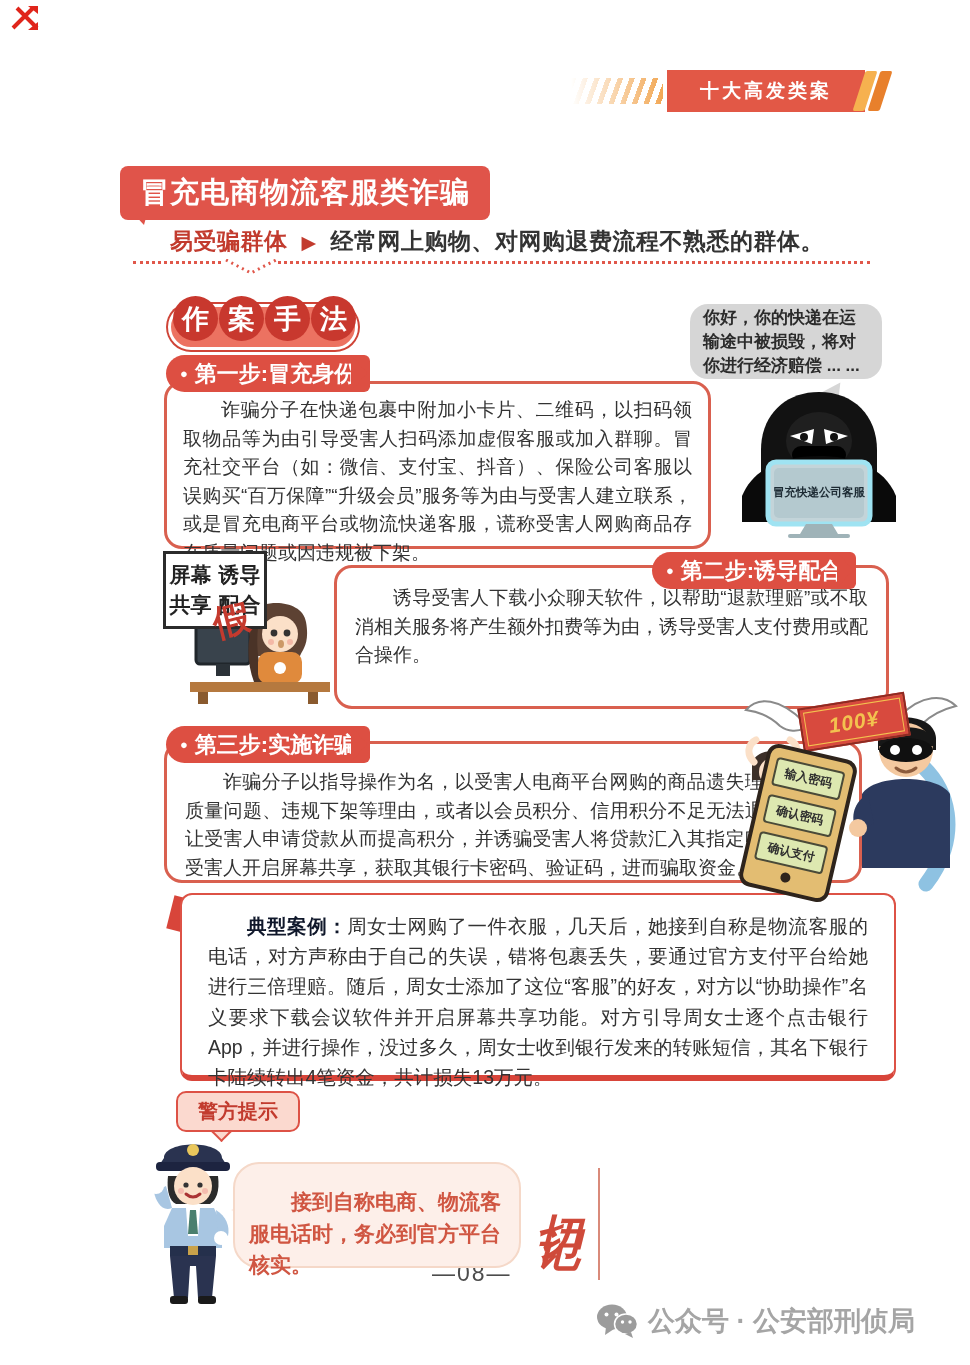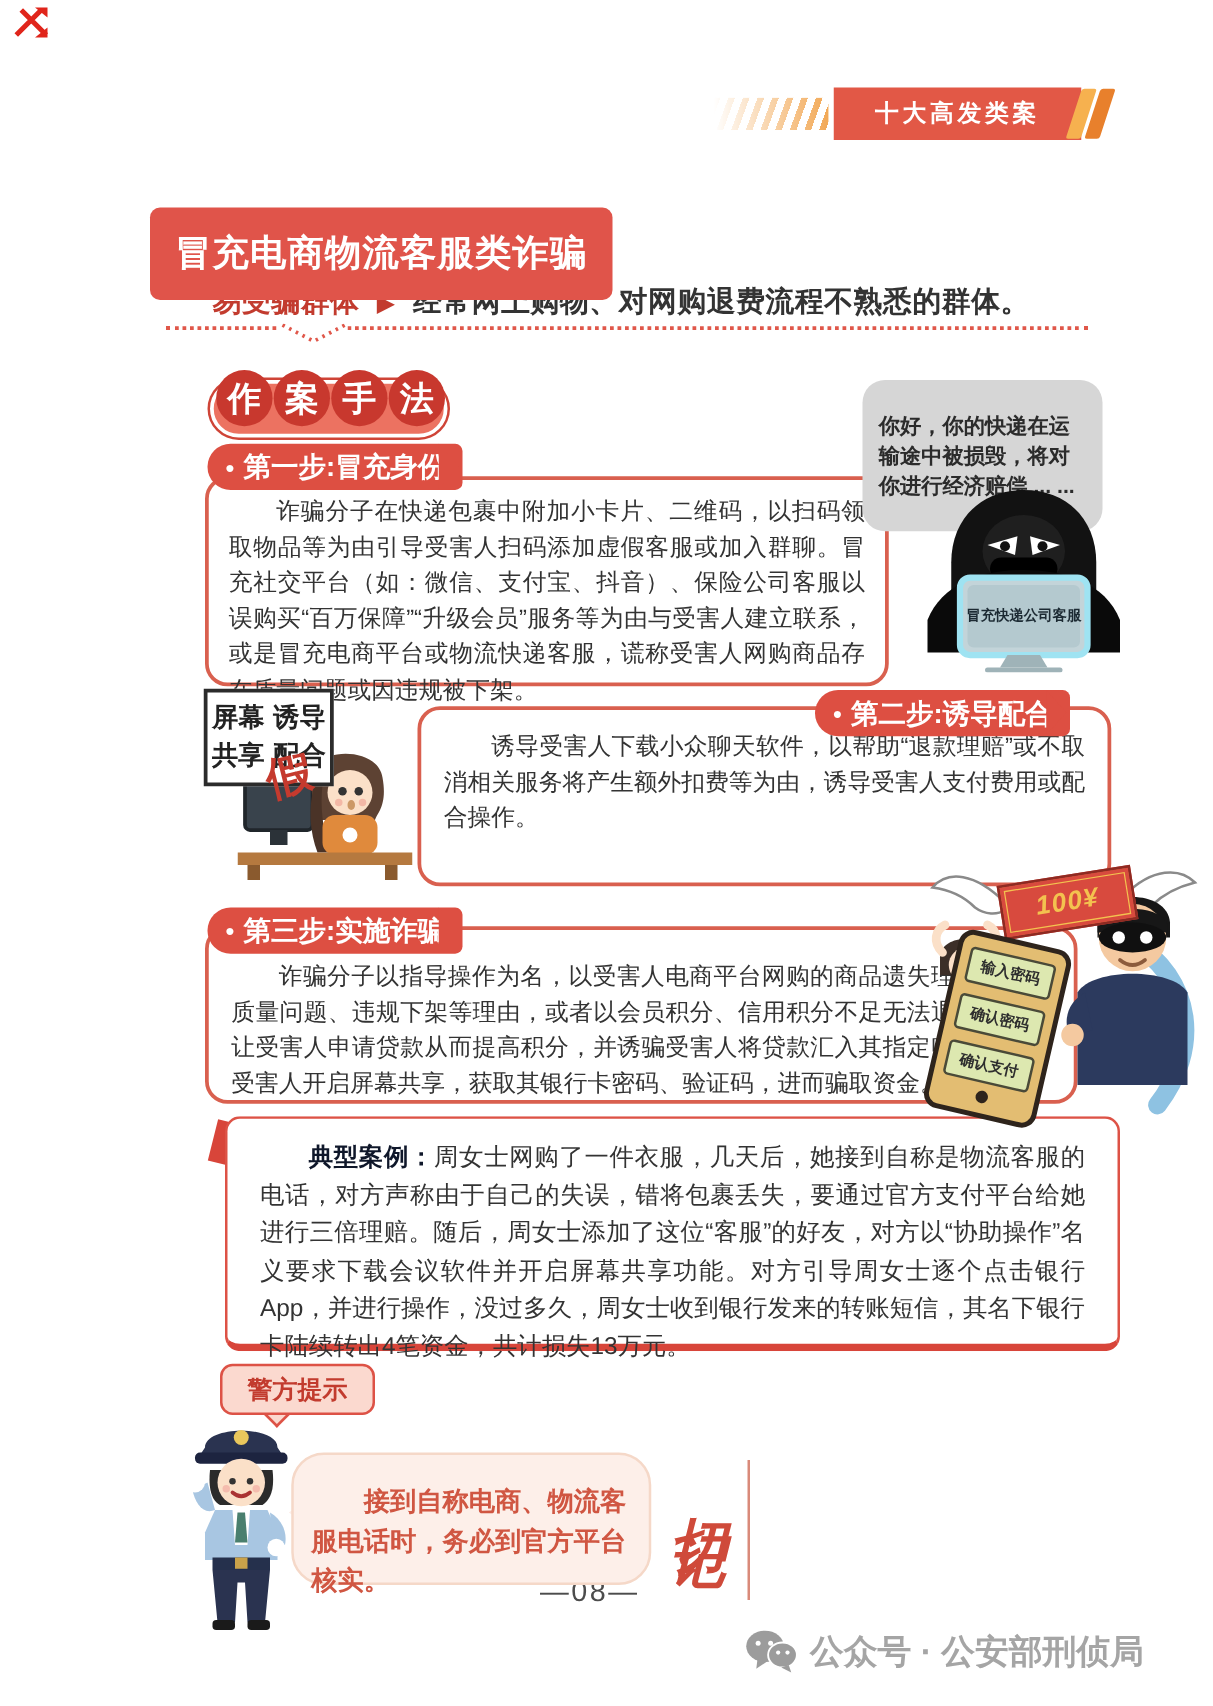--- a/index.html
+++ b/index.html
@@ -16,41 +16,41 @@
   .banner-bar{width:198px;height:42px;background:#e25846;color:#fff;font-weight:bold;
     font-size:19px;display:flex;align-items:center;justify-content:center;letter-spacing:3px;}
   .slash{width:12px;height:40px;transform:skewX(-18deg);margin-left:3px;border-radius:2px;}
   .slash1{background:#f6b14f;margin-left:-6px;}
   .slash2{background:#e8802c;}
 
   
   .corner{left:10px;top:4px;}
 
   
-  .title-bubble{left:120px;top:166px;height:46px;padding:14px 20px;background:#e0544a;border-radius:8px;
+  .title-bubble{left:120px;top:166px;height:46px;padding:4px 20px;background:#e0544a;border-radius:8px;
     display:flex;align-items:center;color:#fff;font-size:29px;font-weight:bold;letter-spacing:1px;z-index:3;}
   .title-tail{left:134px;top:210px;width:0;height:0;border:9px solid rgba(0,0,0,0);
     border-top:15px solid #e0544a;transform:skewX(18deg);}
   .subtitle{left:170px;top:226px;font-size:23px;font-weight:bold;letter-spacing:.5px;}
   .sub-label{color:#c23b2e;}
   .sub-arrow{color:#c23b2e;margin:0 7px;font-size:19px;}
   .sub-text{color:#333;}
   .dotline{left:133px;top:261px;width:737px;border-top:3px dotted #e0574a;}
   .notch-mask{left:224px;top:258px;width:54px;height:9px;background:#fff;}
 
   
   .method{left:168px;top:296px;width:190px;height:54px;}
   .method-pill{position:absolute;left:0;bottom:0;width:184px;height:40px;background:#ec7261;
     border:3px solid #fff;border-radius:24px;box-shadow:0 0 0 2px #cf4437;}
   .method-circles{position:absolute;left:5px;top:0;display:flex;gap:1px;}
   .m-circle{width:45px;height:45px;border-radius:50%;background:#c8382e;color:#fff;font-size:27px;
     font-weight:bold;display:flex;align-items:center;justify-content:center;}
 
   
-  .gray-bubble{left:690px;top:304px;width:166px;padding:25px 13px;background:#d6d6d6;border-radius:18px;
+  .gray-bubble{left:690px;top:304px;width:166px;padding:2px 13px;background:#d6d6d6;border-radius:18px;
     font-size:17px;font-weight:bold;color:#2b2b2b;line-height:1.4;z-index:2;}
   .gray-tail{left:826px;top:386px;width:0;height:0;border:11px solid rgba(0,0,0,0);
     border-top:16px solid #d6d6d6;transform:rotate(-28deg);}
 
   
   .step-label{background:#dd4f42;color:#fff;font-weight:bold;font-size:22px;height:37px;
     display:flex;align-items:center;padding:0 14px 0 14px;border-radius:19px 6px 6px 19px;z-index:5;}
   .step-label::after{content:"";position:absolute;right:-15px;top:0;width:0;height:0;
     border:18.5px solid rgba(0,0,0,0);border-left:16px solid #dd4f42;}
   .bullet{font-size:13px;margin-right:7px;}

